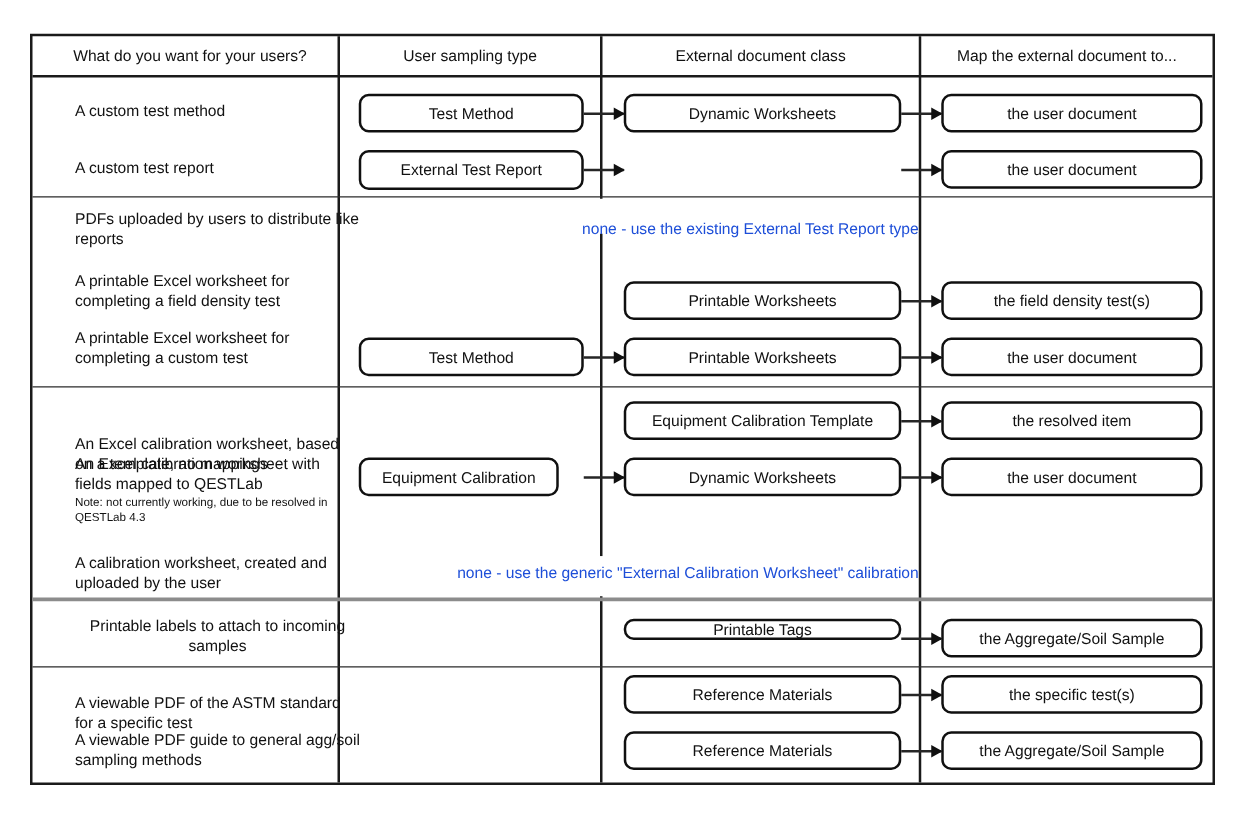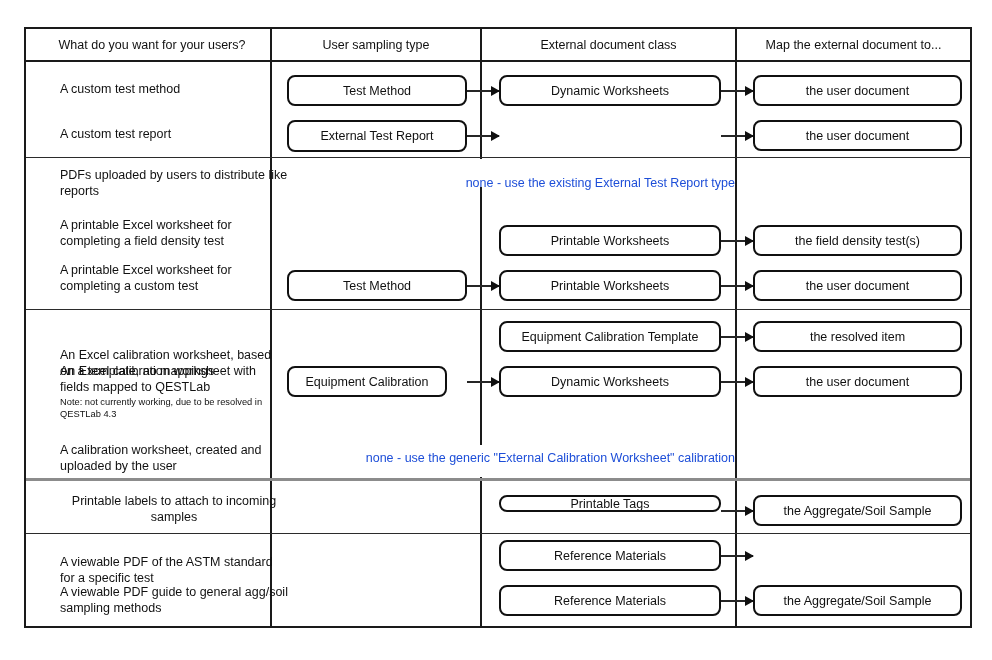--- a/index.html
+++ b/index.html
@@ -211,20 +211,23 @@
     <span>the Aggregate/Soil Sample</span>
   </div>
 
   <div class="desc" style="top:510px;margin-top:15px;">
     <span>A viewable PDF of the ASTM standard for a specific test</span>
   </div>
   <div class="node" style="left:473px;top:511px;width:222px;height:31px;">
     <span>Reference Materials</span>
   </div>
   <div class="arrow" style="left:695px;top:526px;width:32px;"></div>
+  <div class="node" style="left:727px;top:511px;width:209px;height:31px;">
+    <span>the specific test(s)</span>
+  </div>
 
   <div class="desc" style="top:555px;">
     <span>A viewable PDF guide to general agg/soil sampling methods</span>
   </div>
   <div class="node" style="left:473px;top:556px;width:222px;height:31px;">
     <span>Reference Materials</span>
   </div>
   <div class="arrow" style="left:695px;top:571px;width:32px;"></div>
   <div class="node" style="left:727px;top:556px;width:209px;height:31px;">
     <span>the Aggregate/Soil Sample</span>

